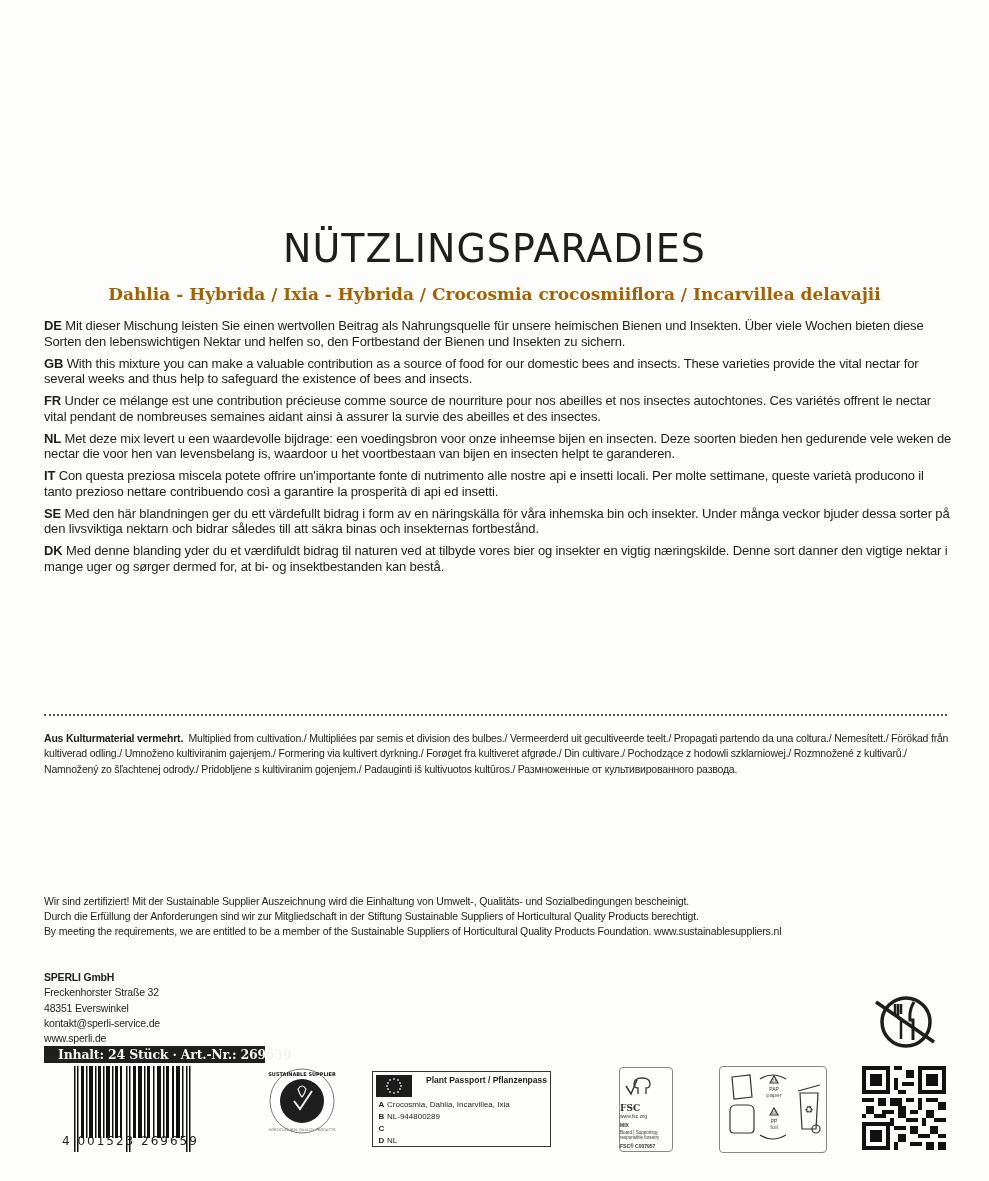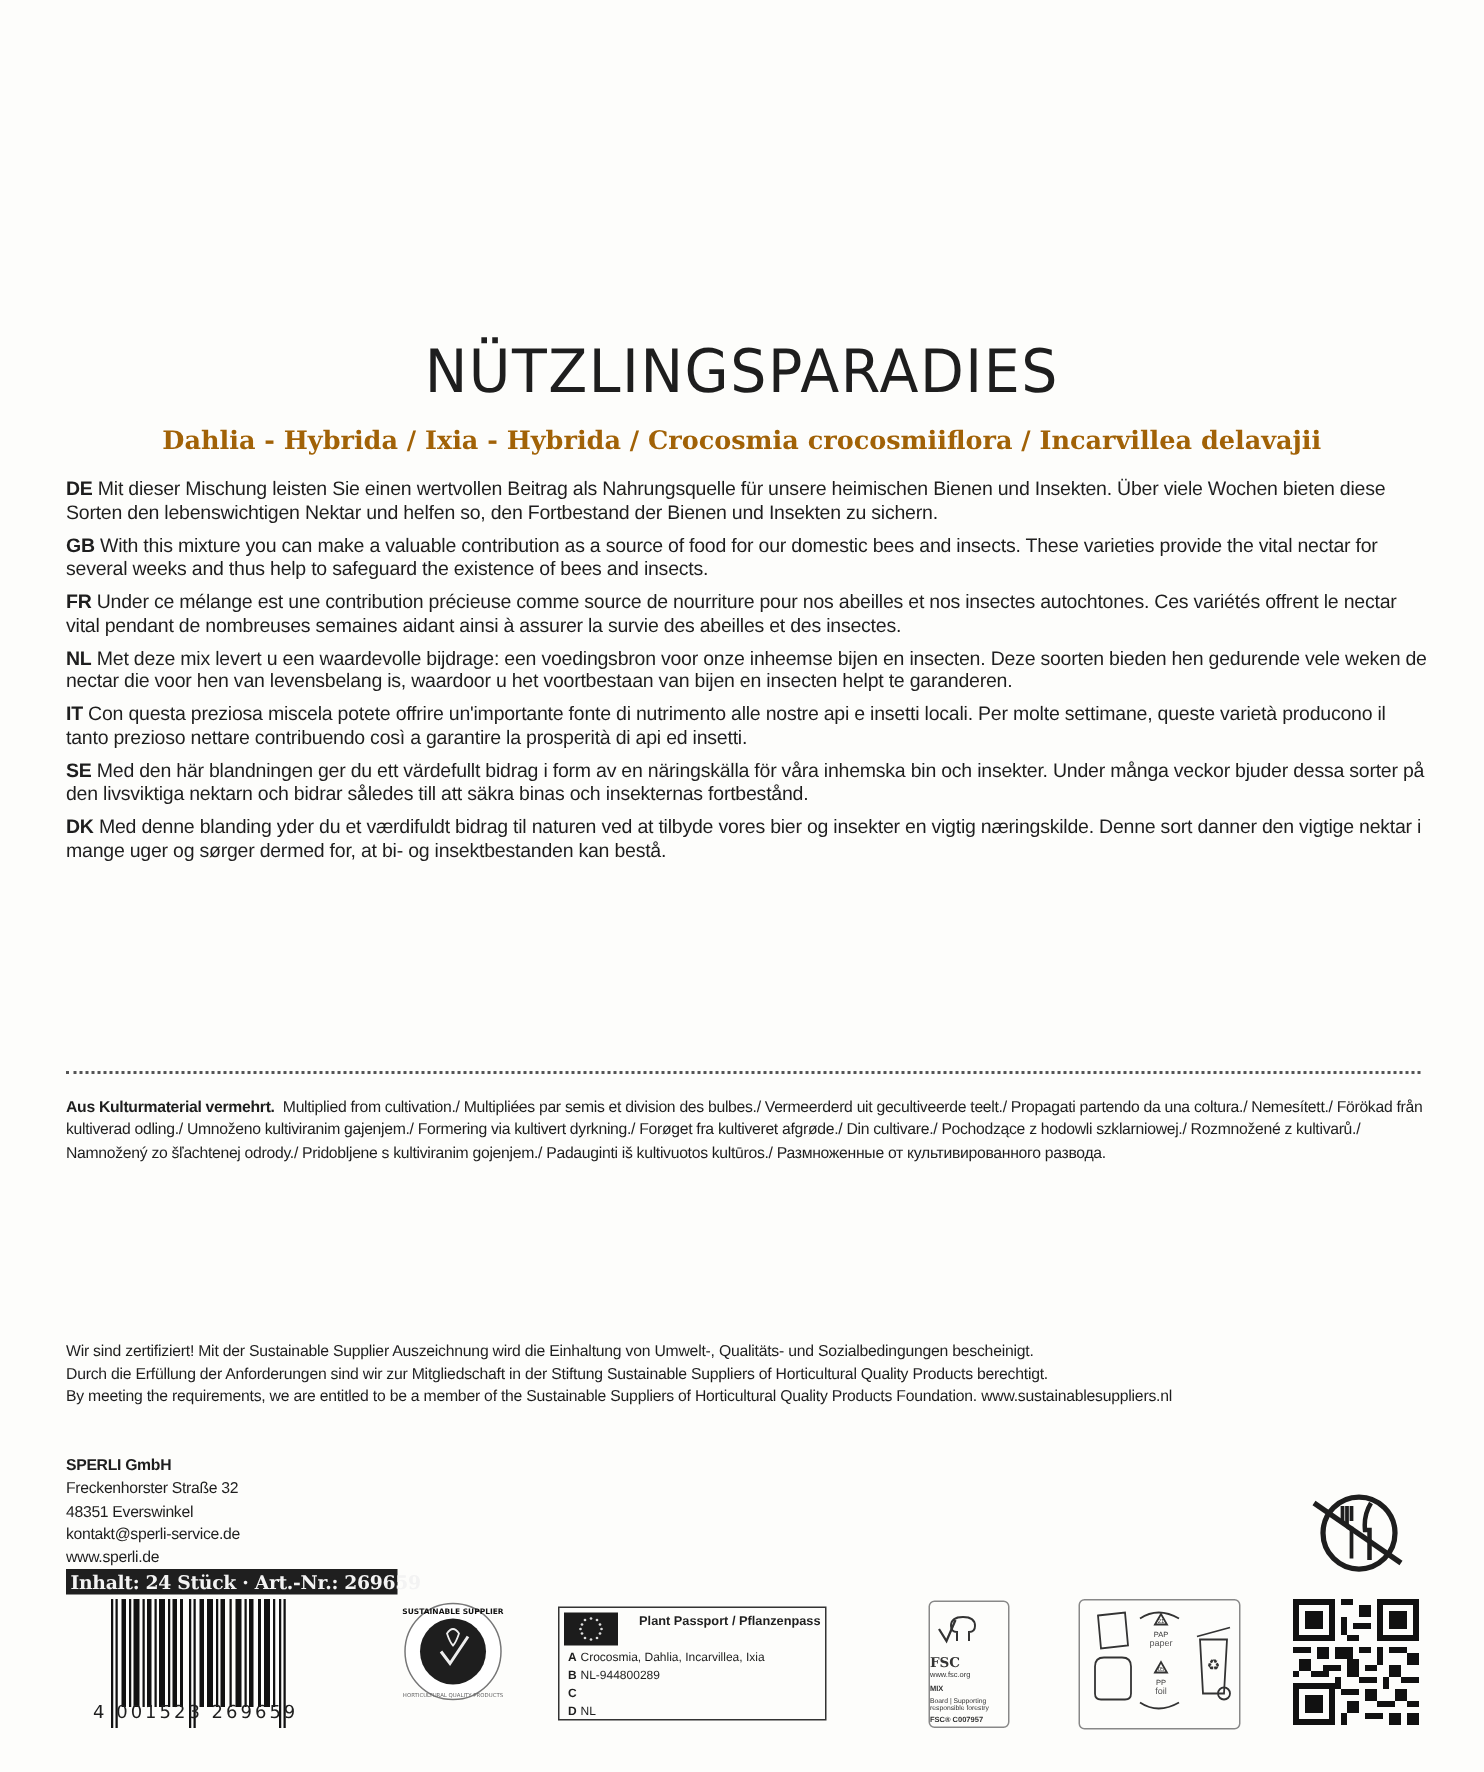--- a/index.html
+++ b/index.html
@@ -29,21 +29,21 @@
     }
     .culture { left: 44px; width: 905px; top: 731px; font-size: 10.5px; line-height: 15.3px; letter-spacing: -0.2px; }
     .culture b { font-weight: bold; }
     .cert { left: 44px; width: 905px; top: 866px; font-size: 10.5px; line-height: 14.8px; letter-spacing: -0.15px; margin-top: 28px; }
     .company { left: 44px; top: 970px; font-size: 10.5px; line-height: 15.3px; letter-spacing: -0.2px; }
     .company .name { font-weight: bold; }
     .content-bar {
       left: 44px; top: 1046px; width: 221px; height: 17px;
       background: #1f1f1f; color: #f3f3f3;
       font-family: "DejaVu Serif", serif; font-weight: bold; font-size: 12.5px;
-      line-height: 17px; padding-left: 3px; box-sizing: border-box; white-space: nowrap; letter-spacing: -0.2px;
+      line-height: 17px; padding-left: 14px; box-sizing: border-box; white-space: nowrap; letter-spacing: -0.2px;
     }
     .barcode { left: 74px; top: 1066px; width: 118px; height: 86px; }
     .barcode-digits {
       left: 62px; top: 1134px; font-family: "DejaVu Sans", sans-serif; font-size: 12px; letter-spacing: 2px;
       background: transparent;
     }
     .ss-logo { left: 268px; top: 1067px; width: 68px; height: 68px; }
     .passport {
       left: 372px; top: 1071px; width: 179px; height: 76px;
       border: 1.5px solid #333; box-sizing: border-box; font-size: 8px;

